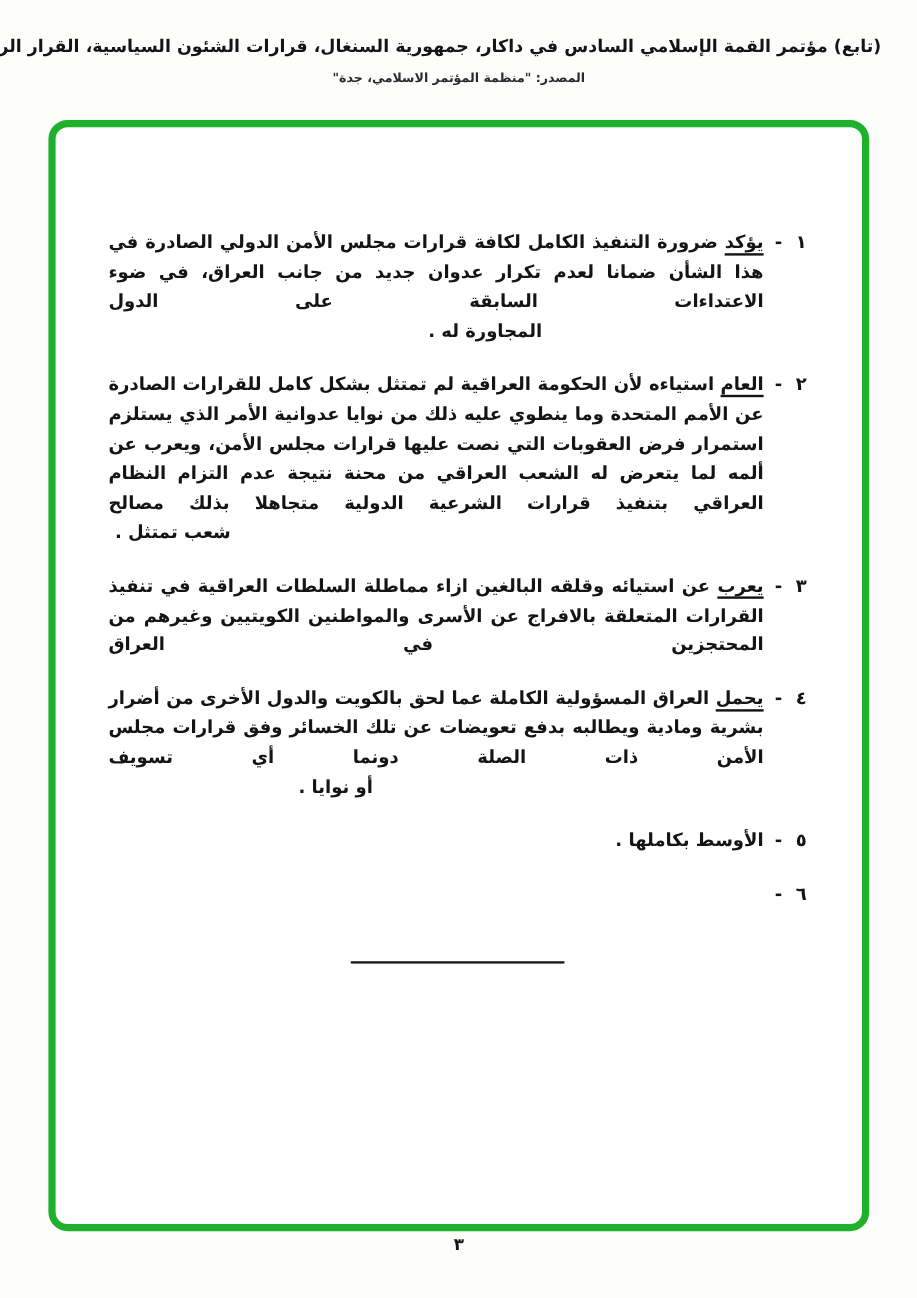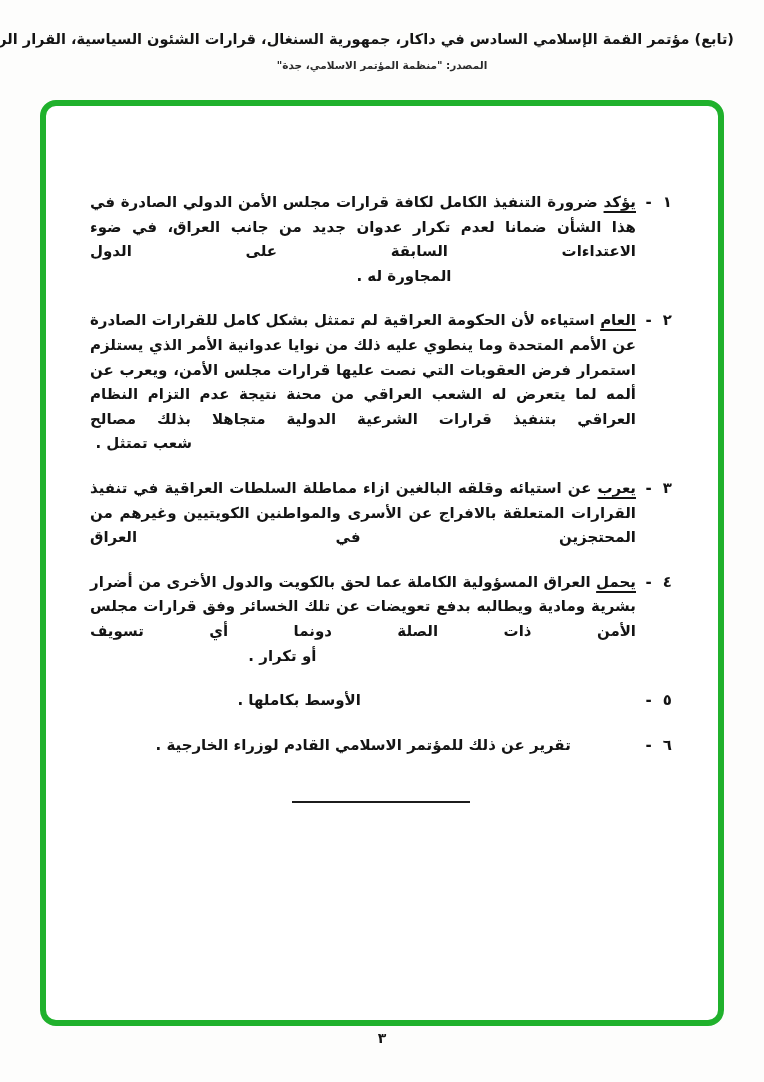--- a/index.html
+++ b/index.html
@@ -73,21 +73,21 @@
   .lead {
     text-decoration: underline;
     text-underline-offset: 4px;
     text-decoration-thickness: 1.5px;
   }
   .tail { text-align: left; }
   .tail.t1 { padding-left: 15%; text-align: center; direction: rtl; }
   .tail.t2 { padding-left: 1%; }
   .tail.t3 { padding-left: 4%; }
   .tail.t4 { padding-left: 29%; }
-  .tail.t5 { padding-left: 27%; }
+  .tail.t5 { padding-left: 27%; text-align: right; }
   .tail.t6 { padding-left: 12%; }
   .tail { direction: rtl; }
 
   .divider {
     margin: 44px auto 0 auto;
     width: 178px;
     height: 2px;
     background: #1c1c1c;
   }
 
@@ -129,35 +129,34 @@
       <div class="marker">٣ -</div>
       <div class="text">
         <div class="body"><span class="lead">يعرب</span><span> عن استيائه وقلقه البالغين ازاء مماطلة السلطات العراقية في تنفيذ القرارات المتعلقة بالافراج عن الأسرى والمواطنين الكويتيين وغيرهم من المحتجزين في العراق</span></div>
       </div>
     </div>
 
     <div class="item">
       <div class="marker">٤ -</div>
       <div class="text">
         <div class="body"><span class="lead">يحمل</span><span> العراق المسؤولية الكاملة عما لحق بالكويت والدول الأخرى من أضرار بشرية ومادية ويطالبه بدفع تعويضات عن تلك الخسائر وفق قرارات مجلس الأمن ذات الصلة دونما أي تسويف</span></div>
-        <div class="tail t4">أو تكرار .</div>
+        <div class="tail t4">أو نوايا .</div>
       </div>
     </div>
 
     <div class="item">
       <div class="marker">٥ -</div>
       <div class="text">
         <div class="tail t5">الأوسط بكاملها .</div>
       </div>
     </div>
 
     <div class="item">
       <div class="marker">٦ -</div>
       <div class="text">
-        <div class="tail t6">تقرير عن ذلك للمؤتمر الاسلامي القادم لوزراء الخارجية .</div>
       </div>
     </div>
 
     <div class="divider"></div>
   </div>
 </div>
 
 <div class="pagenum">٣</div>
 
 </body></html>

